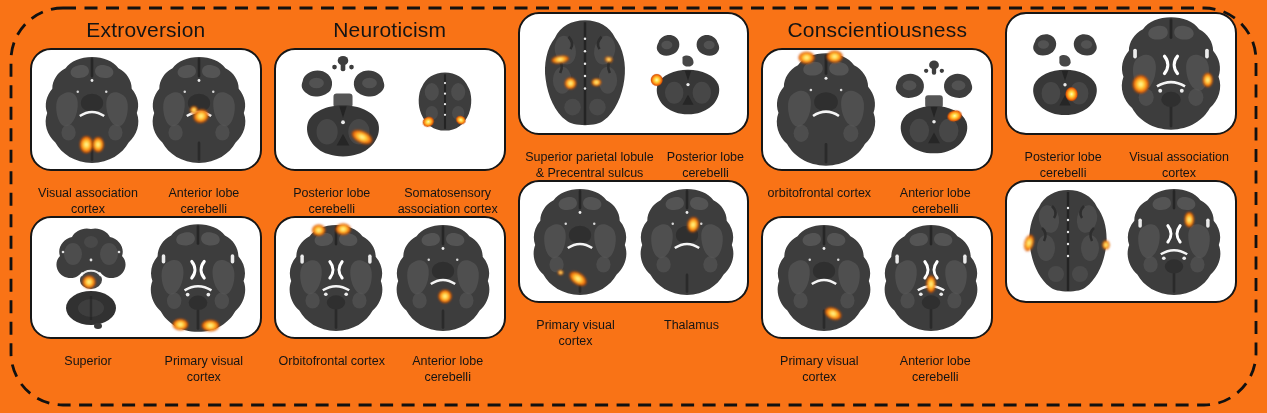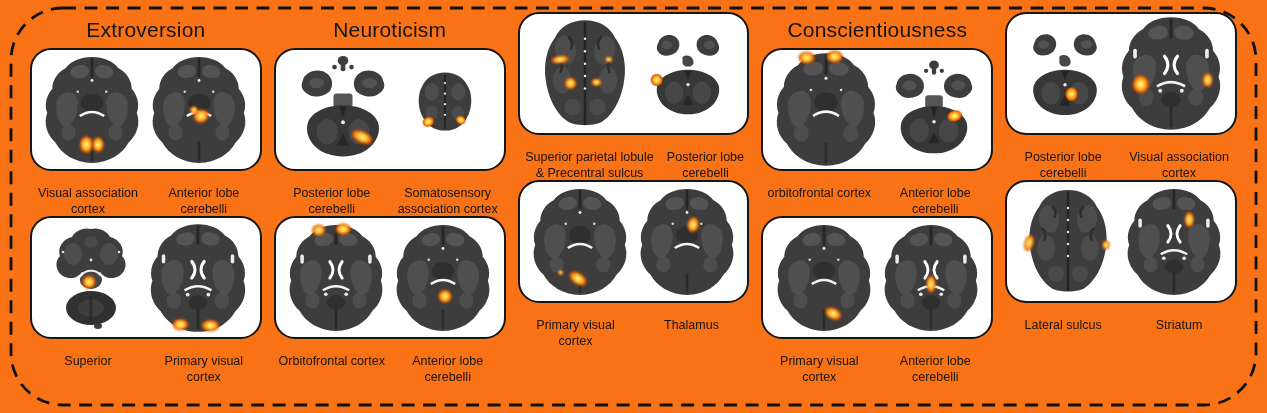--- a/index.html
+++ b/index.html
@@ -530,20 +530,16 @@
               <path d="M37 68 Q50 60 63 68" stroke="#fff" stroke-width="2.4" fill="none" opacity="0.95"></path>
               <circle cx="40" cy="72" r="1.8" fill="#fff" opacity="0.9"></circle>
               <circle cx="60" cy="72" r="1.8" fill="#fff" opacity="0.9"></circle>
               <rect x="15" y="33" width="3.4" height="9" rx="1.7" fill="#fff" opacity="0.9"></rect>
               <rect x="81.6" y="33" width="3.4" height="9" rx="1.7" fill="#fff" opacity="0.9"></rect>
               <ellipse cx="50" cy="80" rx="9" ry="7" fill="#2f2f2f"></ellipse>
               <ellipse cx="65" cy="34" rx="5" ry="8" fill="url(#hotgrad)" transform="rotate(0 65 34)" filter="url(#softblur)"></ellipse>
             </svg>
           </div>
       </div>
-      <div class="labels">
-        <div class="label">Lateral sulcus</div>
-        <div class="label">Striatum</div>
-      </div>
     </div>
 
   </div>
 </div>
 
 </body></html>

